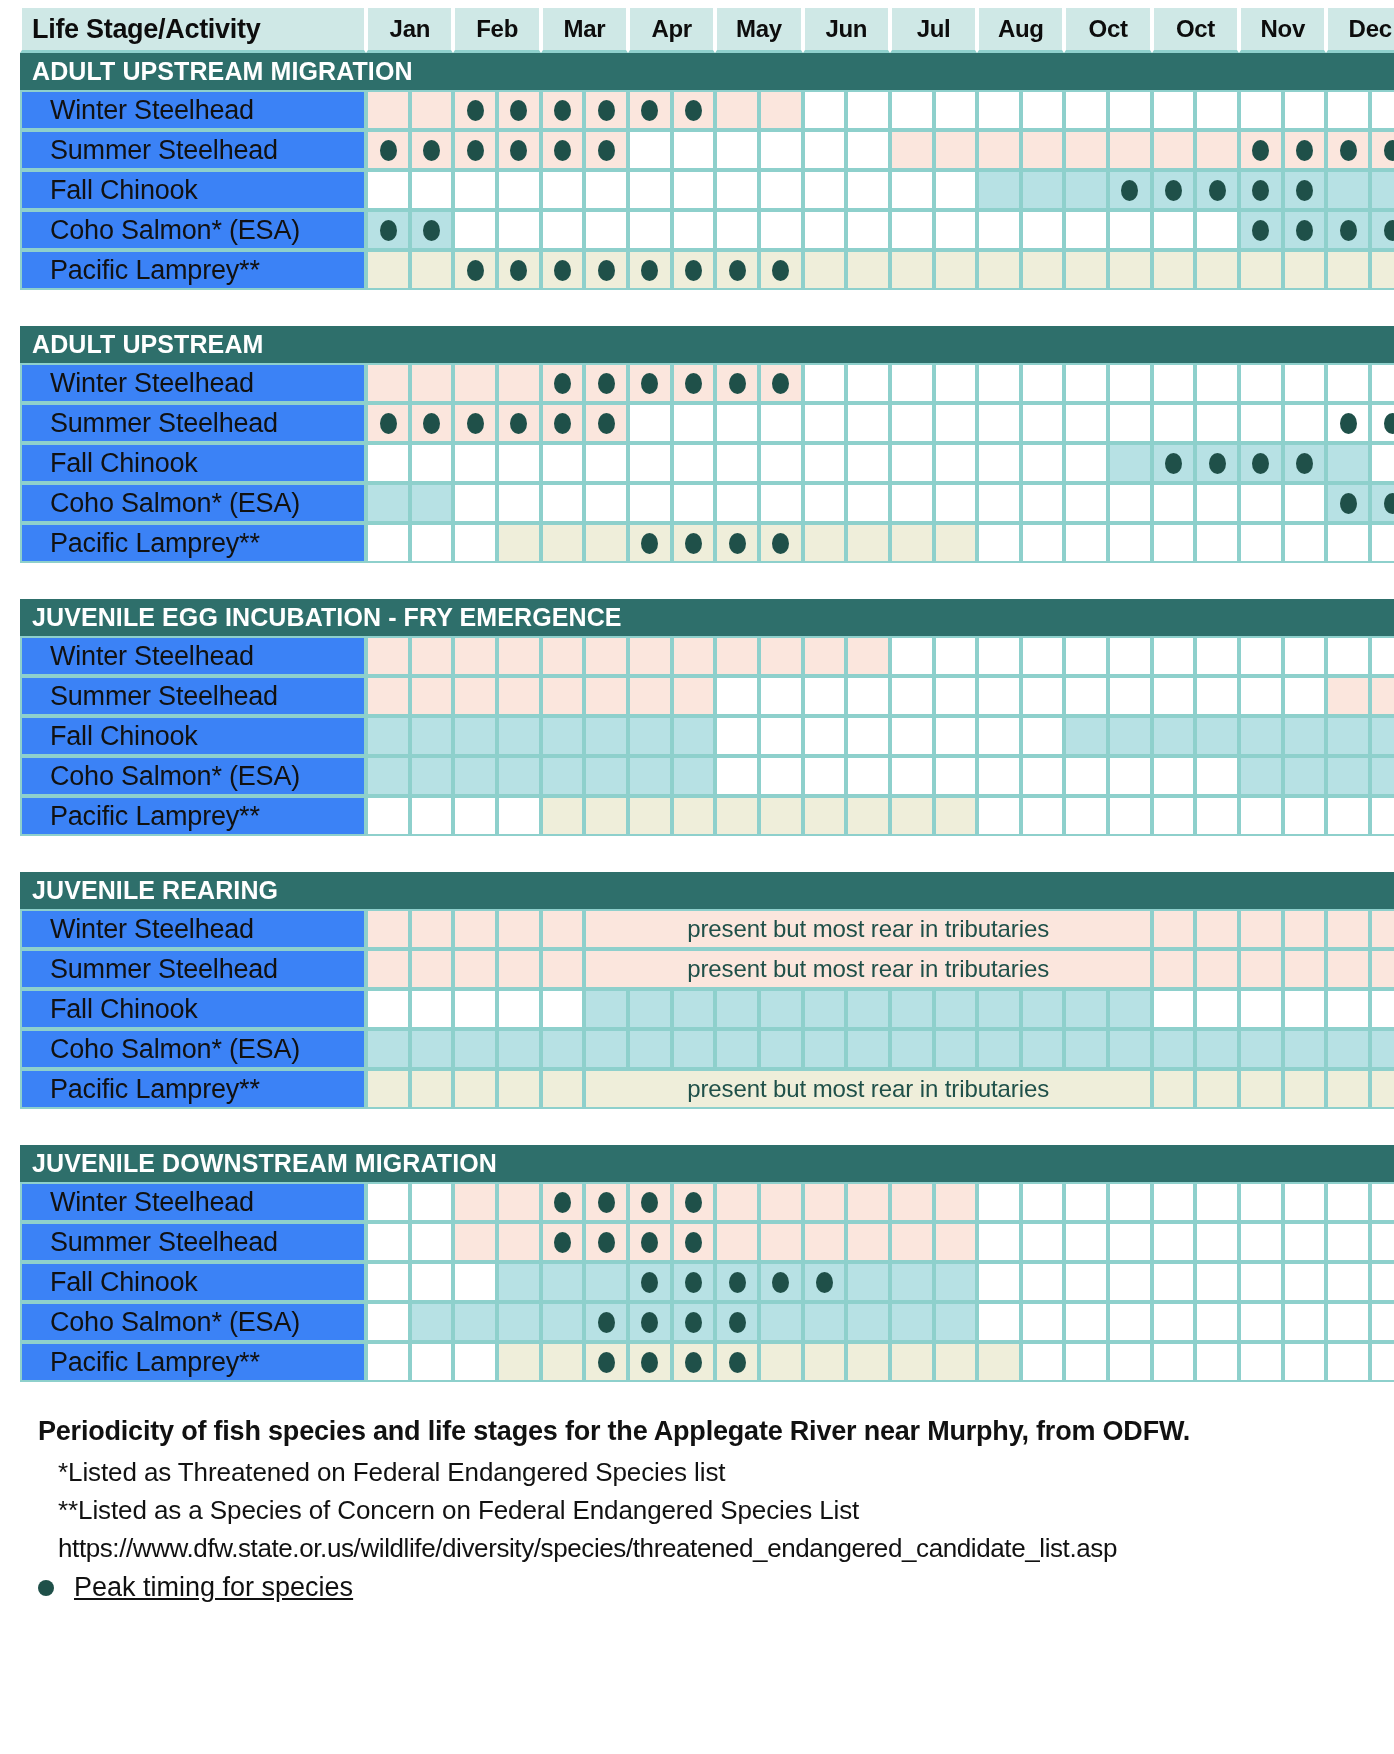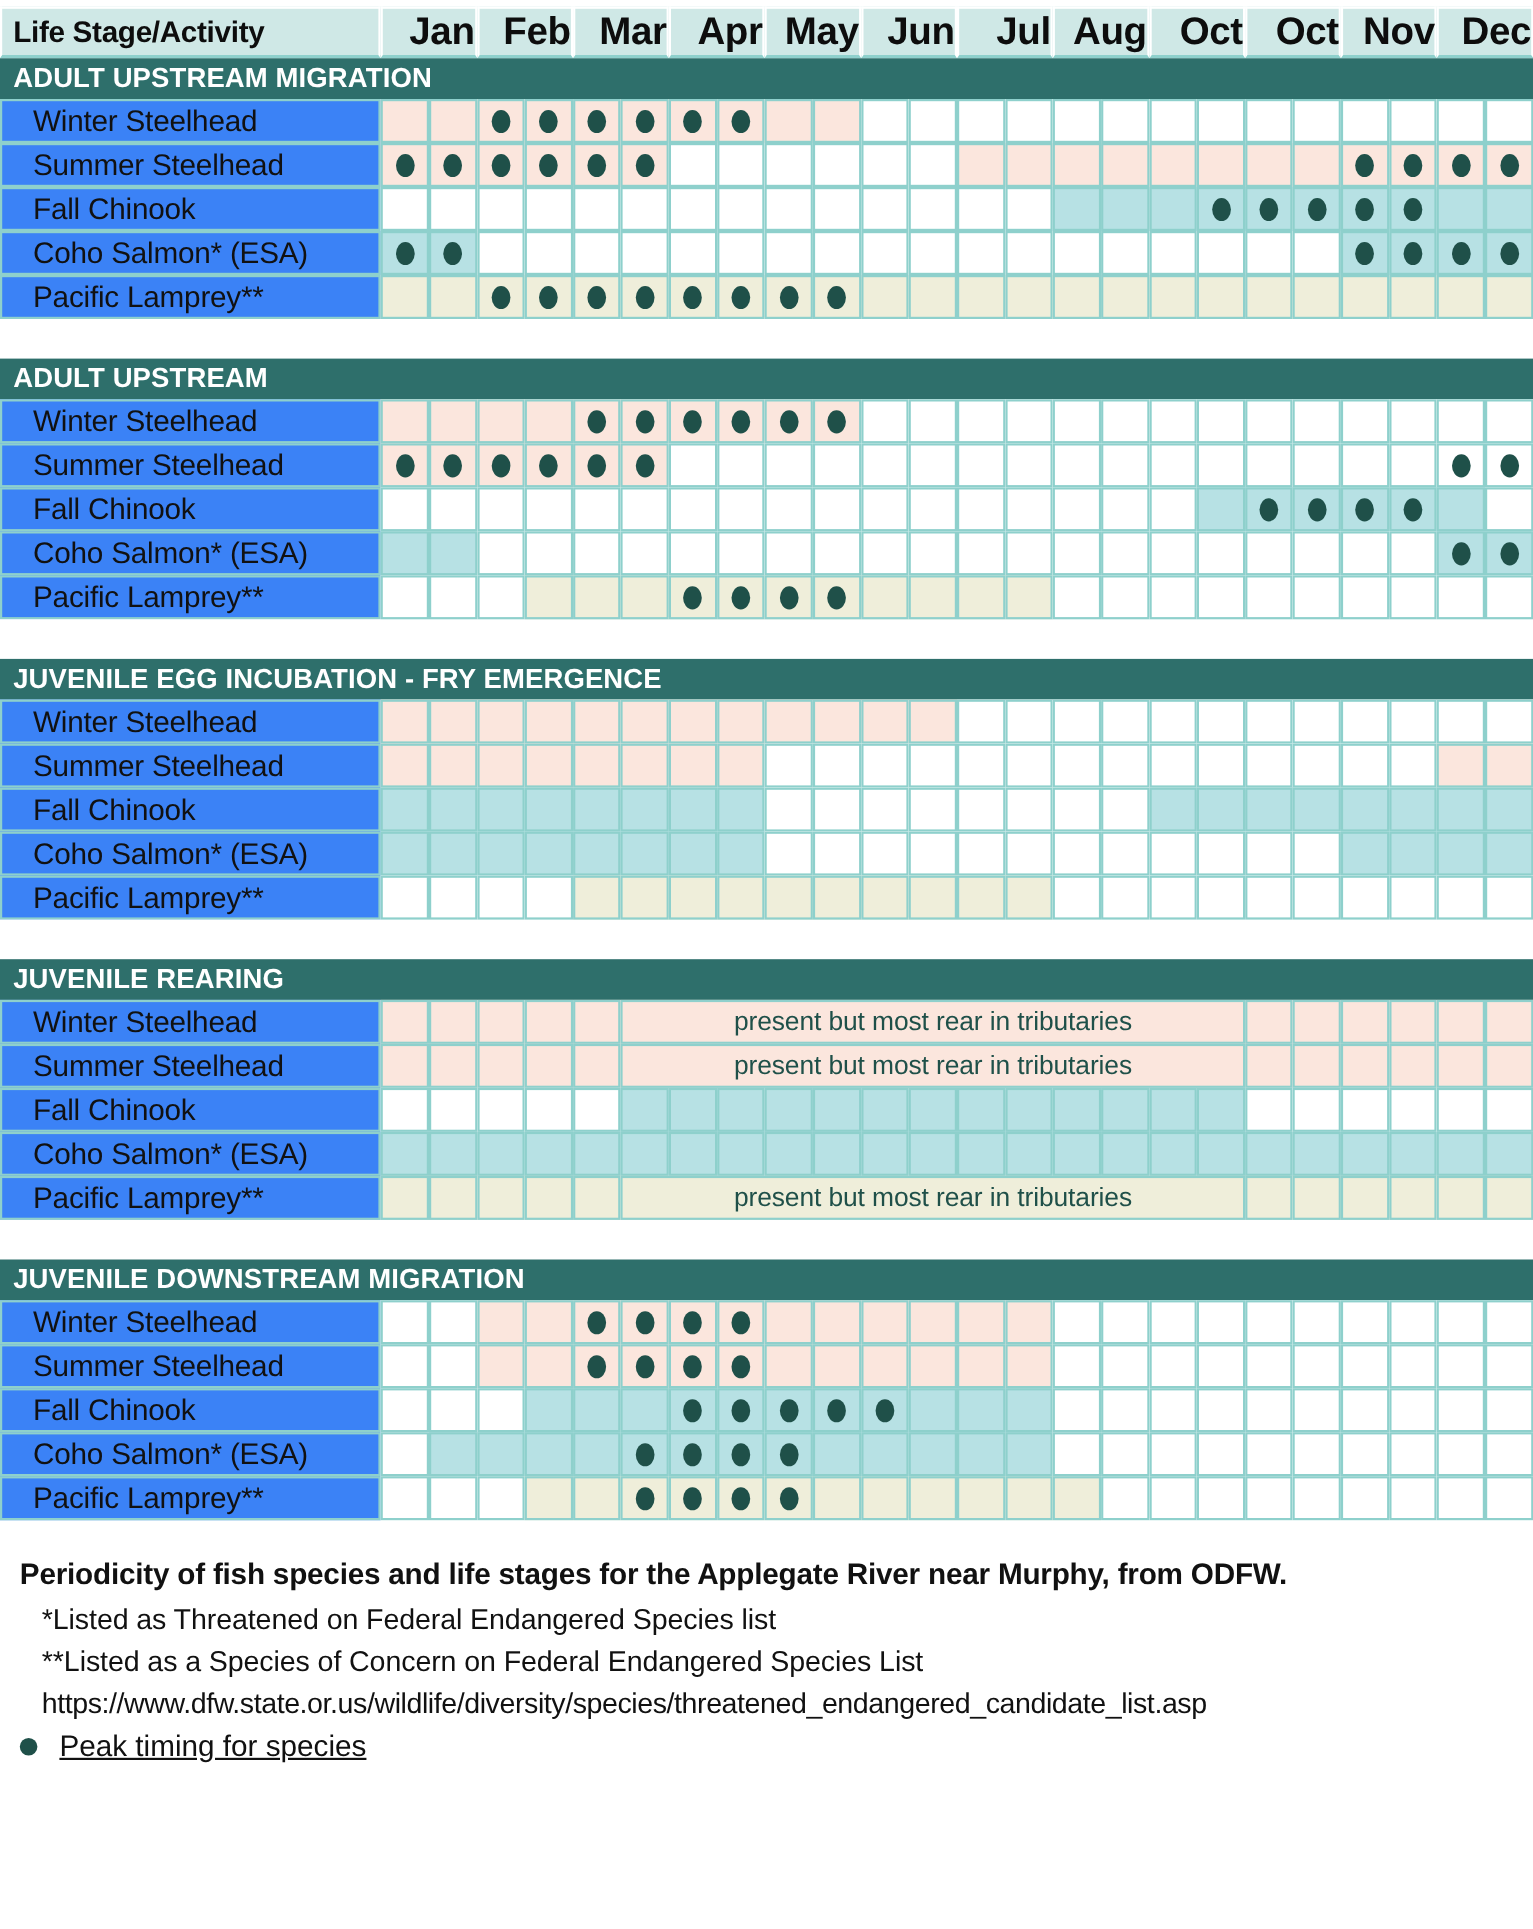--- a/index.html
+++ b/index.html
@@ -7,38 +7,39 @@
     width:1394px;
     background:#ffffff;
     font-family:"Liberation Sans", sans-serif;
     color:#111;
     -webkit-font-smoothing:antialiased;
   }
   .page{
     width:1204px;
     box-sizing:border-box;
     padding:6px 0 0 0;
+    margin-left:20px;
   }
 
   
   table.grid{
     border-collapse:separate;
     border-spacing:0;
     table-layout:fixed;
     width:1394px;
   }
   table.grid col.lbl{width:345px;}
   table.grid col.half{width:43.5px;}
 
   .hdr-row td{
     background:#cfe8e6;
     border:2px solid #ffffff;
     border-bottom:3px solid #8ed0cc;
-    text-align:right;
-    font-size:35px;
+    text-align:center;
+    font-size:24px;
     font-weight:bold;
     color:#0d0d0d;
     height:42px;
     padding:0;
     letter-spacing:-0.3px;
   }
   .hdr-row td.lifestage{
     text-align:left;
     padding-left:10px;
     font-size:27px;

